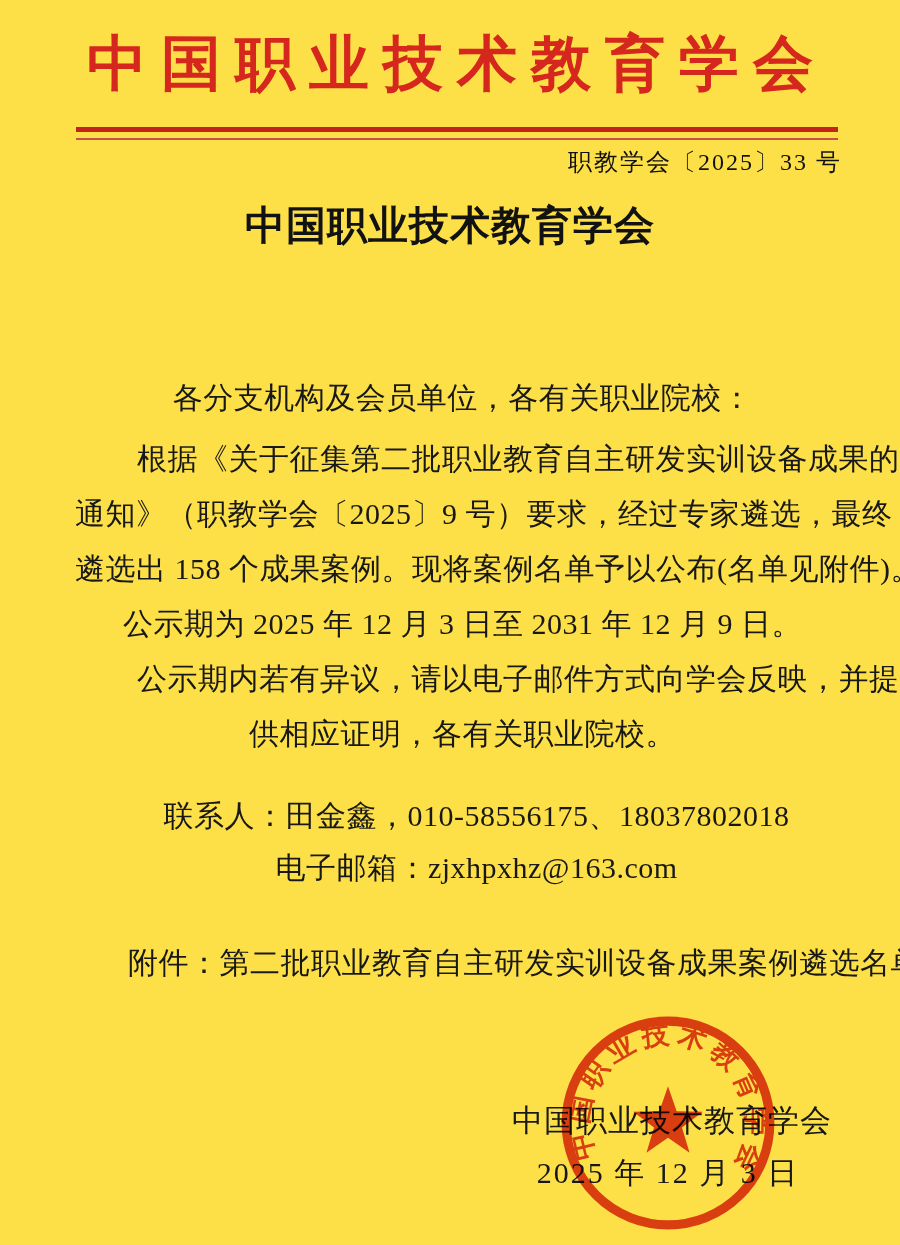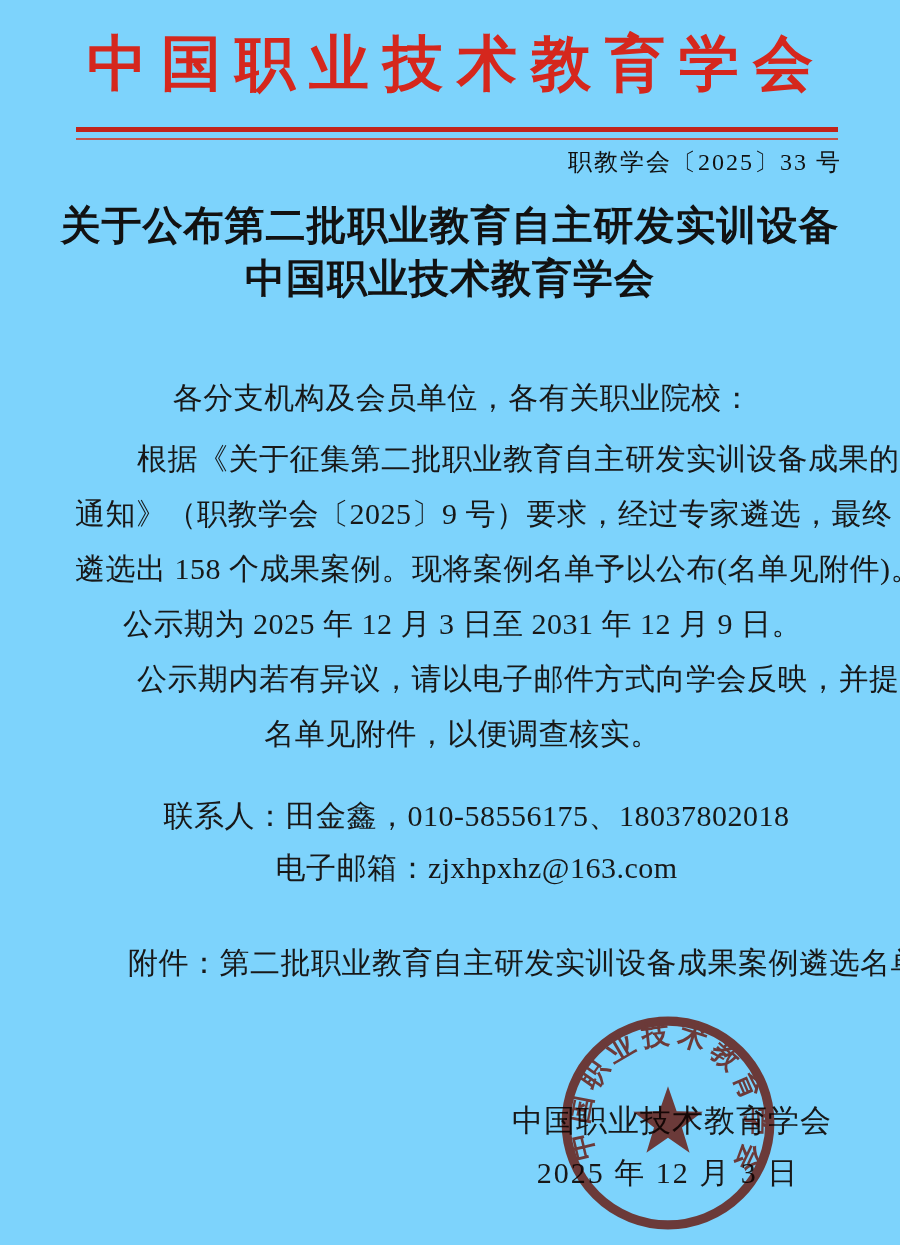--- a/index.html
+++ b/index.html
@@ -1,20 +1,20 @@
 <!DOCTYPE html>
 <html><head>
 <meta charset="utf-8">
 <style>
   html,body{margin:0;padding:0;background:#e9e9e7;}
   .page{
     position:relative;
     width:900px;height:1245px;
     margin:0 auto;
-    background:#7dd3fc;
+    background:#fde047;
     overflow:hidden;
     font-family:"Liberation Serif", serif;
     color:#161616;
   }
   
   .org-title{
     position:absolute;top:24px;left:0;right:0;
     text-align:center;
     color:#d5271d;
     font-size:60px;font-weight:bold;
@@ -64,37 +64,36 @@
 <body>
 
 <div class="page">
 
   <div class="org-title">中国职业技术教育学会</div>
   <div class="rule-thick"></div>
   <div class="rule-thin"></div>
   <div class="doc-no">职教学会〔2025〕33 号</div>
 
   <div class="doc-title">
-    <div>关于公布第二批职业教育自主研发实训设备</div>
     <div>中国职业技术教育学会</div>
   </div>
 
   <div class="body-block">
     <div class="bline">各分支机构及会员单位，各有关职业院校：</div>
 
     <div class="p2">
       <div class="bline indent">根据《关于征集第二批职业教育自主研发实训设备成果的</div>
       <div class="bline">通知》（职教学会〔2025〕9 号）要求，经过专家遴选，最终</div>
       <div class="bline">遴选出 158 个成果案例。现将案例名单予以公布(名单见附件)。</div>
       <div class="bline">公示期为 2025 年 12 月 3 日至 2031 年 12 月 9 日。</div>
     </div>
 
     <div>
       <div class="bline indent">公示期内若有异议，请以电子邮件方式向学会反映，并提</div>
-      <div class="bline">名单见附件，以便调查核实。</div>
+      <div class="bline">供相应证明，各有关职业院校。</div>
     </div>
 
     <div class="contacts">
       <div class="cline">联系人：田金鑫，010-58556175、18037802018</div>
       <div class="cline">电子邮箱：zjxhpxhz@163.com</div>
     </div>
 
     <div class="attachment">附件：第二批职业教育自主研发实训设备成果案例遴选名单</div>
   </div>
 

